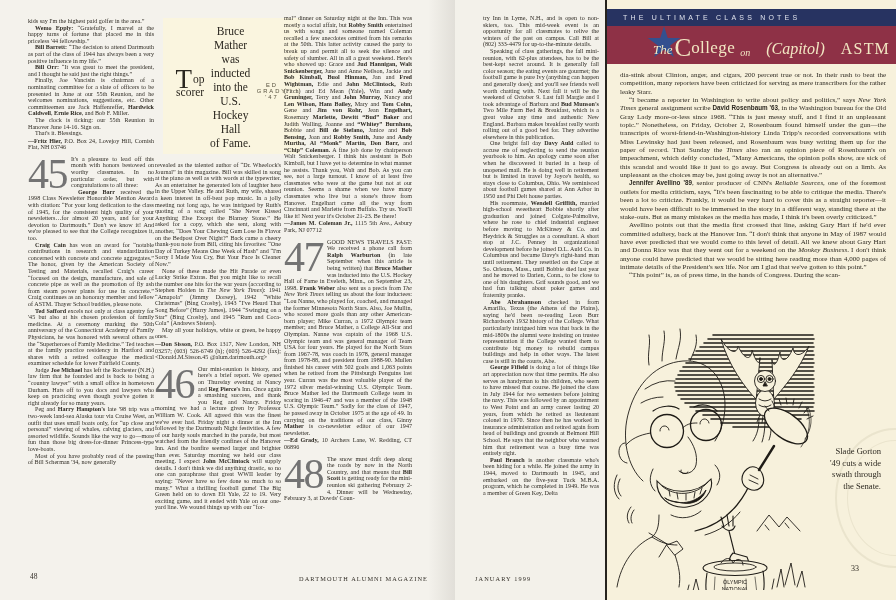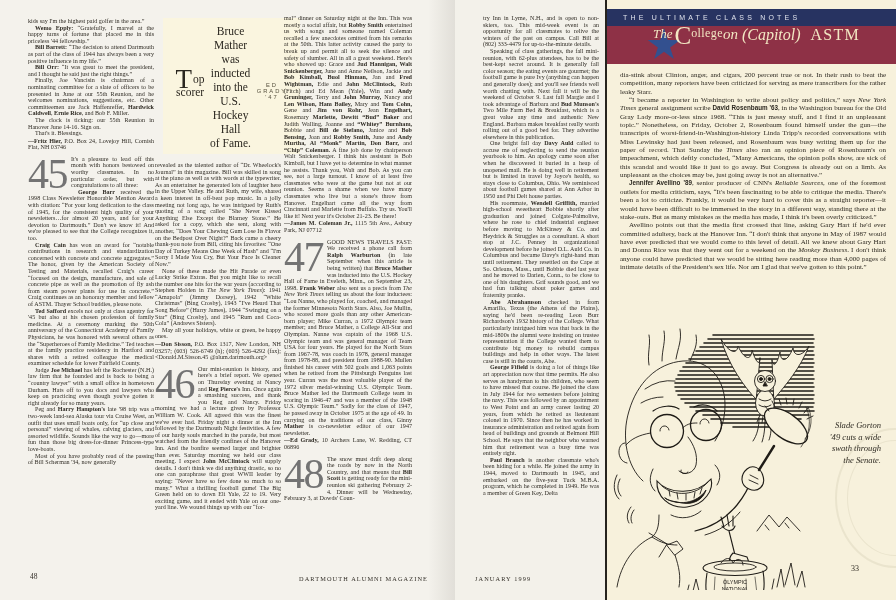--- a/index.html
+++ b/index.html
@@ -29,36 +29,36 @@
   .pq-rest{font-size:11.5px;line-height:14px;white-space:pre-line;color:#2b2720;margin-top:2px}
   .pq-attr{margin-top:9px;font-size:5.8px;letter-spacing:2px;color:#57513f;font-family:"Liberation Sans",sans-serif}
   
   .folio-left{position:absolute;left:30px;top:572px;font-size:7.5px}
   .footer-mag{position:absolute;left:280px;top:575px;width:148px;text-align:right;font-size:6.3px;letter-spacing:1.1px}
   .footer-date{position:absolute;left:20px;top:575px;font-size:6.3px;letter-spacing:1.1px}
   
   .feature{position:absolute;left:150px;top:0;width:291px;height:600px;background:#f7f1dc;border-left:2px solid #26231e;overflow:hidden}
   .kicker-band{position:absolute;left:0;top:9px;width:289px;height:17px;background:#273361;display:flex;align-items:center;padding-left:16px}
   .kicker{font-family:"Liberation Sans",sans-serif;font-size:7px;letter-spacing:3.2px;color:#dfe2ec;white-space:nowrap}
-  .title-band{position:absolute;left:0;top:26px;width:289px;height:38px;background:#8e3146;display:flex;padding:0 0 6px 12px;color:#f2e7c3}
+  .title-band{position:absolute;left:0;top:26px;width:289px;height:38px;background:#8e3146;display:flex;align-items:flex-end;padding:0 0 6px 12px;color:#f2e7c3}
   .title-band span{position:relative;z-index:1}
   .star{position:absolute;left:28px;top:2px;width:34px;height:34px;background:#33508f;z-index:0;
     clip-path:polygon(50% 0%,61% 35%,98% 35%,68% 57%,79% 91%,50% 70%,21% 91%,32% 57%,2% 35%,39% 35%)}
   .t-the{font-style:italic;font-size:13px;margin-right:2px}
   .t-c{font-size:25px;line-height:20px}
-  .t-ollege{font-size:12px;letter-spacing:.4px}
-  .t-on{font-style:italic;font-size:15px;margin-right:4px}
-  .t-cap{font-style:italic;font-size:16px;margin-right:10px}
+  .t-ollege{font-size:17px;margin-right:5px;letter-spacing:.4px}
+  .t-on{font-style:italic;font-size:10px;margin-right:16px}
+  .t-cap{font-style:italic;font-size:16px;margin-right:16px}
   .t-hill{font-size:16px;letter-spacing:1.2px}
   .feature-body{position:absolute;left:13px;top:71px;width:266px;height:250px;overflow:hidden}
   .feature-body .p{font-size:7px;line-height:8.35px;text-indent:9px;color:#2c2820}
   .feature-body .p.flush{text-indent:0}
   .feature-body .p b{font-family:"Liberation Sans",sans-serif;font-size:.9em}
   .illo{position:absolute;left:2px;top:318px;width:206px;height:272px}
-  .illo-caption{position:absolute;left:196px;top:420px;width:78px;text-align:right;font-style:italic;
+  .illo-caption{position:absolute;left:196px;top:446px;width:78px;text-align:right;
     font-size:8.6px;line-height:11.5px;white-space:pre-line;color:#2e2a22}
   .folio-right{position:absolute;left:244px;top:564px;font-size:8px;color:#2e2a22}
   .seal{position:absolute;left:228px;top:428px;width:120px;height:140px;border-radius:50%;border:2px solid rgba(130,115,80,.10)}
   .seal:before{content:"";position:absolute;inset:10px;border-radius:50%;border:1px solid rgba(130,115,80,.10)}
 </style>
 </head>
 <body>
 
 <div class="spread">
   <div class="edge-left"></div>
@@ -137,20 +137,21 @@
         <span class="t-on">on</span>
         <span class="t-cap">(Capitol)</span>
         <span class="t-hill">ASTM</span>
       </div>
 
       <div class="feature-body">
           <div class="p flush">dia-stink about Clinton, anger, and cigars, 200 percent true or not. In their rush to beat the competition, many reporters have been criticized for serving as mere transcribers for the rather leaky Starr.</div>
           <div class="p ">“I became a reporter in Washington to write about policy and politics,” says <i>New York Times</i> general assignment scribe <b>David Rosenbaum '63</b>, in the Washington bureau for the Old Gray Lady more-or-less since 1968. “This is just messy stuff, and I find it an unpleasant topic.” Nonetheless, on Friday, October 2, Rosenbaum found himself under the gun—the transcripts of worst-friend-in-Washington-history Linda Tripp's recorded conversations with Miss Lewinsky had just been released, and Rosenbaum was busy writing them up for the paper of record. That Sunday the <i>Times</i> also ran an opinion piece of Rosenbaum's on impeachment, which deftly concluded, “Many Americans, the opinion polls show, are sick of this scandal and would like it just to go away. But Congress is already out on a limb. As unpleasant as the choices may be, just going away is not an alternative.”</div>
           <div class="p "><b>Jennifer Avellino '89</b>, senior producer of CNN's <i>Reliable Sources</i>, one of the foremost outlets for media criticism, says, “It's been fascinating to be able to critique the media. There's been a lot to criticize. Frankly, it would be very hard to cover this as a straight reporter—it would have been difficult to be immersed in the story in a different way, standing there at the stake-outs. But as many mistakes as the media has made, I think it's been overly criticized.”</div>
           <div class="p ">Avellino points out that the media first crossed that line, asking Gary Hart if he'd ever committed adultery, back at the Hanover Inn. “I don't think that anyone in May of 1987 would have ever predicted that we would come to this level of detail. All we knew about Gary Hart and Donna Rice was that they went out for a weekend on the <i>Monkey Business</i>. I don't think anyone could have predicted that we would be sitting here reading more than 4,000 pages of intimate details of the President's sex life. Nor am I glad that we've gotten to this point.”</div>
+          <div class="p ">“This point” is, as of press time, in the hands of Congress. During the scan-</div>
         </div>
 
       <div class="seal"></div>
 
       <svg class="illo" viewBox="0 0 206 270" fill="none" stroke="#1f1c17" stroke-width="0.9" stroke-linecap="round">
 
         <g stroke-width="1.6">
           <path d="M104 16H204M99 20H205M95 24H204M91 28H205M87 32H204M84 36H205M80 40H204M77 44H205M74 48H204M71 52H205M69 56H204M67 60H205M66 64H204M66 68H205M67 72H204M69 76H205M72 80H204M76 84H205M81 88H204M87 92H205M94 96H200M102 100H192M112 104H180M124 108H166"></path>
         </g>
 

